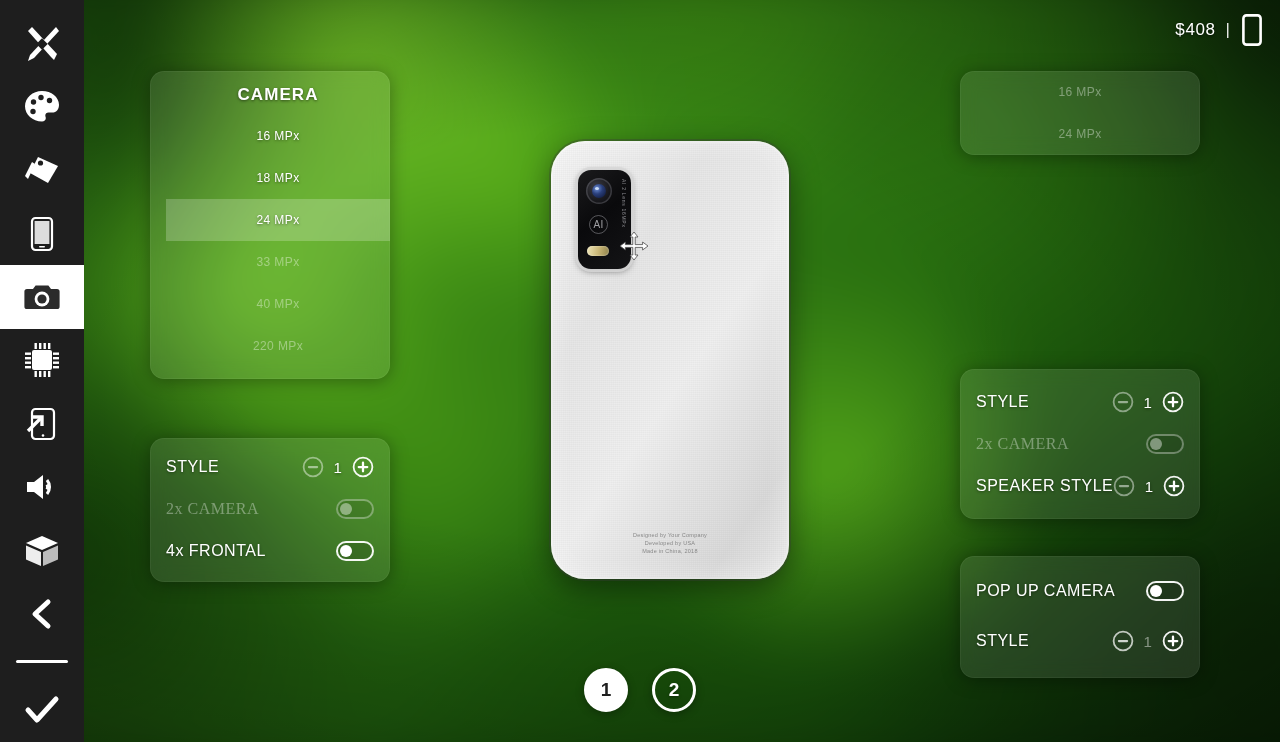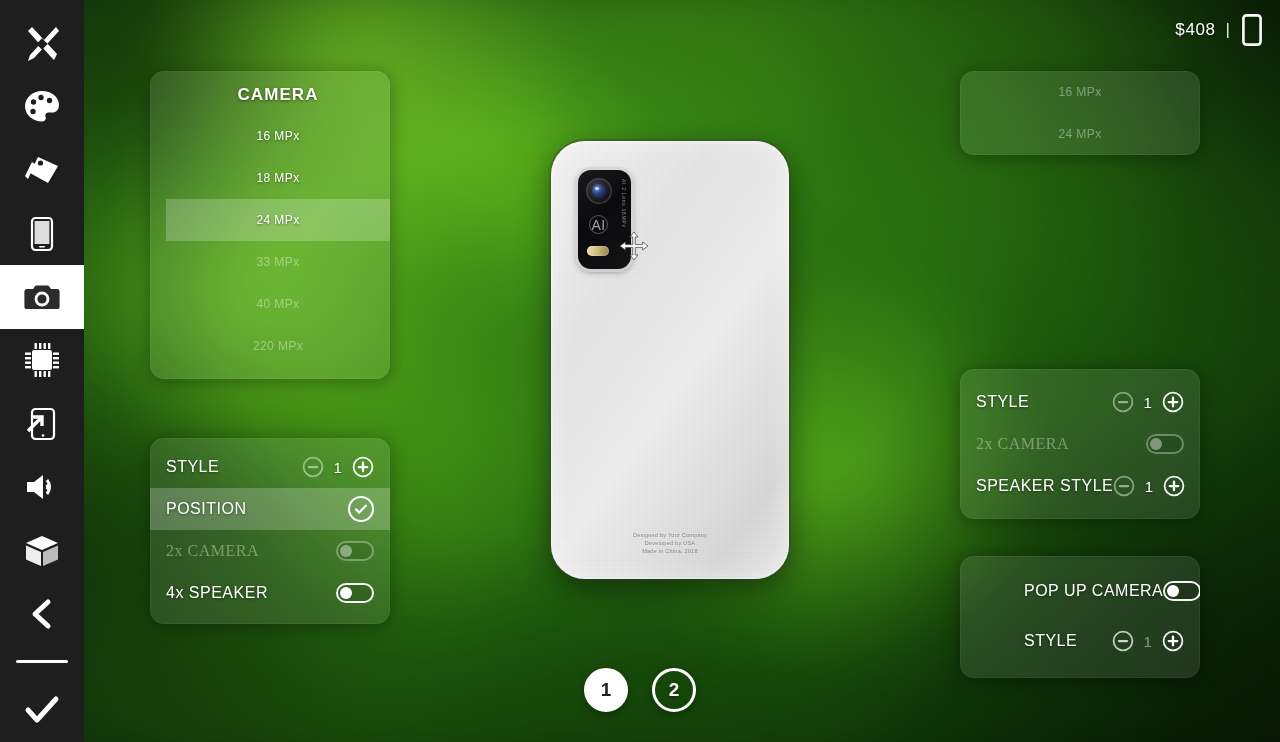--- a/index.html
+++ b/index.html
@@ -206,21 +206,21 @@
   .lens-glint {
     position:absolute; left:3px; top:2.5px;
     width:4px; height:3px; border-radius:50%;
     background:rgba(220,235,255,0.85);
   }
   .ai-badge {
     position:absolute; left:11px; top:45px;
     width:19px; height:19px; border-radius:50%;
     border:1px solid rgba(150,150,155,0.55);
     display:flex; align-items:center; justify-content:center;
-    color:rgba(195,195,200,0.8); font-size:14px; letter-spacing:0.4px;
+    color:rgba(195,195,200,0.8); font-size:10px; letter-spacing:0.4px;
   }
   .flash {
     position:absolute; left:9px; top:76px;
     width:22px; height:10px; border-radius:5px;
     background:linear-gradient(100deg,#efe6b8 0%,#cbb878 50%,#8d8048 100%);
     box-shadow:inset 0 0 2px rgba(255,255,255,0.6);
   }
   .cam-text {
     position:absolute; right:4px; top:9px;
     height:84px; width:10px;
@@ -446,43 +446,33 @@
         <span class="circ-btn">
           <svg width="22" height="22" viewBox="0 0 22 22">
             <circle cx="11" cy="11" r="9.4" fill="none" stroke="rgba(255,255,255,0.95)" stroke-width="1.8"></circle>
             <rect x="5.6" y="9.9" width="10.8" height="2.3" rx="1.15" fill="#fff"></rect>
             <rect x="9.85" y="5.6" width="2.3" height="10.8" rx="1.15" fill="#fff"></rect>
           </svg>
         </span>
       </span>
     </div>
 
-    <div class="row sel">
-      <span class="row-label">POSITION</span>
-      <span class="row-ctl">
-        <span class="check-circ">
-          <svg width="16" height="16" viewBox="0 0 16 16">
-            <path d="M3 8.4 L6.3 11.6 L13 4.6" fill="none" stroke="#fff" stroke-width="2.2" stroke-linecap="round" stroke-linejoin="round"></path>
-          </svg>
-        </span>
-      </span>
-    </div>
 
     <div class="row dis">
       <span class="row-label">2x CAMERA</span>
       <span class="row-ctl">
         <span class="toggle dim">
             <span class="knob"></span>
           </span>
       </span>
     </div>
 
 
     <div class="row" style="margin-bottom:10px">
-      <span class="row-label">4x SPEAKER</span>
+      <span class="row-label">4x FRONTAL</span>
       <span class="row-ctl">
         <span class="toggle">
             <span class="knob"></span>
           </span>
       </span>
     </div>
   </div>
 
   <div class="panel" style="left:960px; top:369px; width:240px;">
 
@@ -529,21 +519,21 @@
           <svg width="22" height="22" viewBox="0 0 22 22">
             <circle cx="11" cy="11" r="9.4" fill="none" stroke="rgba(255,255,255,0.95)" stroke-width="1.8"></circle>
             <rect x="5.6" y="9.9" width="10.8" height="2.3" rx="1.15" fill="#fff"></rect>
             <rect x="9.85" y="5.6" width="2.3" height="10.8" rx="1.15" fill="#fff"></rect>
           </svg>
         </span>
       </span>
     </div>
   </div>
 
-  <div class="panel" style="left:960px; top:556px; width:240px;padding-left:48px;">
+  <div class="panel" style="left:960px; top:556px; width:240px;">
 
     <div class="row" style="margin-top:14px">
       <span class="row-label">POP UP CAMERA</span>
       <span class="row-ctl">
         <span class="toggle">
             <span class="knob"></span>
           </span>
       </span>
     </div>
 

